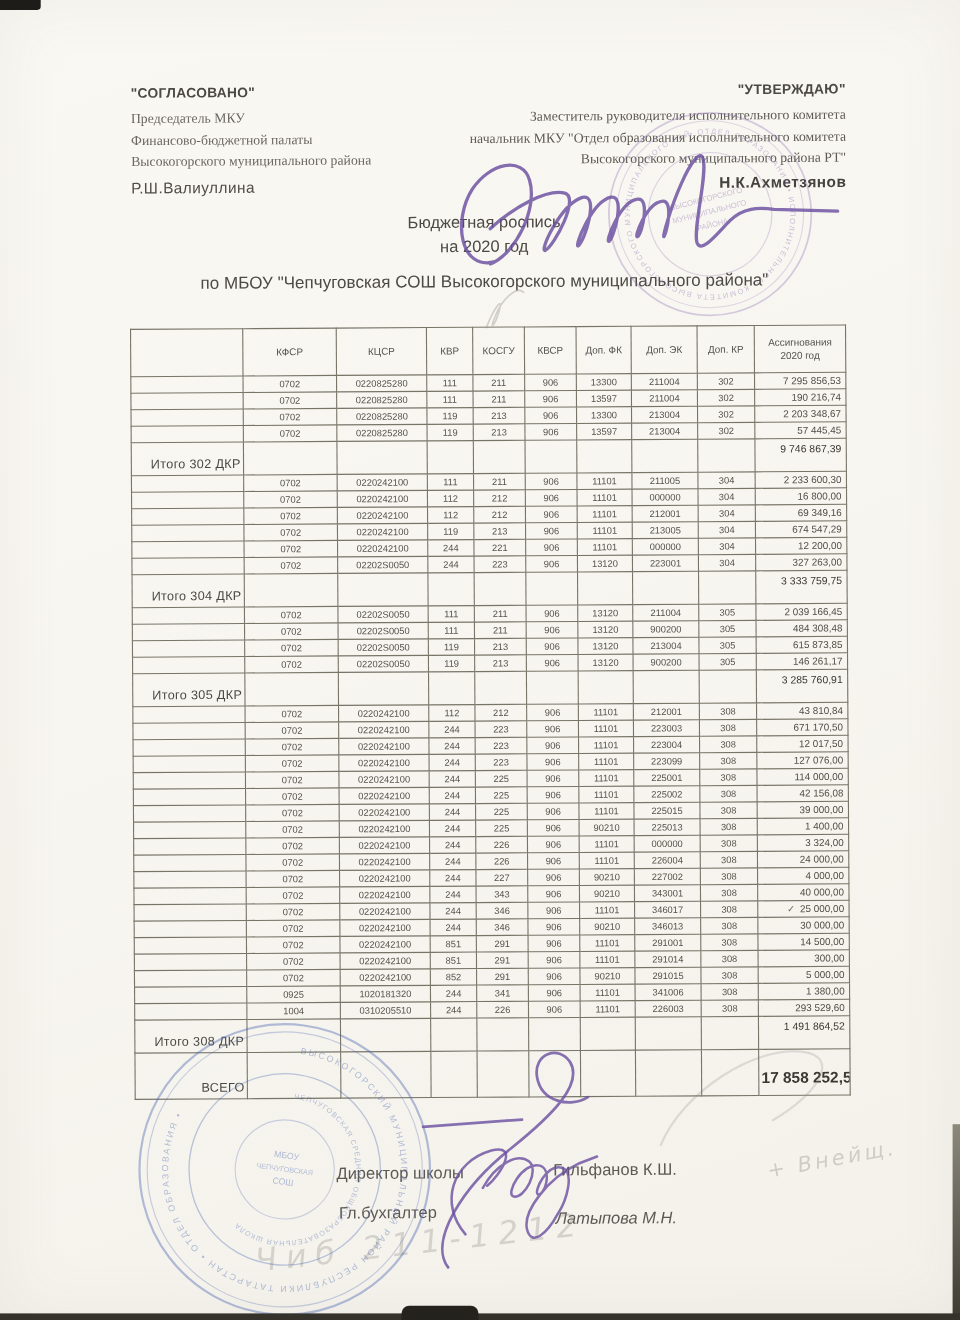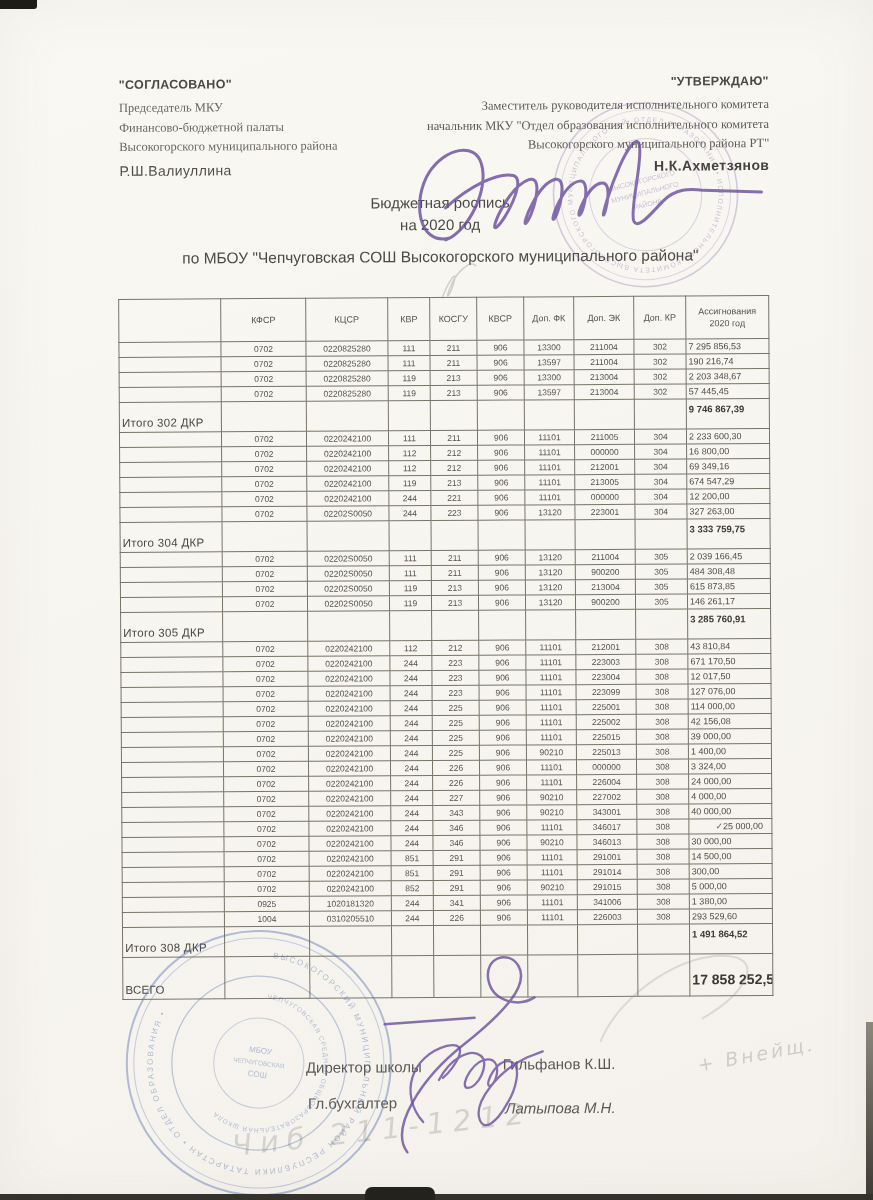--- a/index.html
+++ b/index.html
@@ -30,23 +30,23 @@
   
   .budget-table { position:absolute; left:120px; top:297px; border-collapse:collapse; table-layout:fixed;
     width:650px; font-size:8.5px; color:#55524c; }
   .budget-table th, .budget-table td { border:1px solid #777468; text-align:center; padding:0 2px;
     overflow:hidden; white-space:nowrap; }
   .budget-table thead th { height:42px; font-weight:normal; font-size:9px; color:#54524d;
     vertical-align:middle; white-space:normal; line-height:1.35; }
   tr.data { height:15px; }
   tr.total { height:30px; }
   tr.grand { height:42px; }
-  td.amt { text-align:left; padding-right:4px; font-size:9px; color:#4f4c46; }
-  tr.total td.amt { vertical-align:top; padding-top:4px; font-weight:bold; font-size:9.5px; color:#3a3832; }
-  td.tlabel { text-align:left; vertical-align:bottom; font-size:11.5px; color:#4b4943;
+  td.amt { text-align:right; padding-right:4px; font-size:9px; color:#4f4c46; }
+  tr.total td.amt { vertical-align:top; padding-top:4px; font-weight:normal; font-size:9.5px; color:#3a3832; }
+  td.tlabel { text-align:right; vertical-align:bottom; font-size:11.5px; color:#4b4943;
     padding-left:2px; padding-bottom:3px; letter-spacing:0.3px; }
   tr.grand td.amt { vertical-align:bottom; font-weight:bold; font-size:14px; color:#3a3832; padding-bottom:8px; }
   .chk { float:left; margin-left:24px; color:#6f6c64; font-size:9px; }
 
   
   .sig-label, .sig-name { position:absolute; font-size:15px; color:#5c5954;margin-top:40px; }
   .dir-label { left:303px; top:1018px; }
   .dir-name  { left:500px; top:1016px; }
   .acc-label { left:305px; top:1054px; }
   .acc-name  { left:502px; top:1060px;font-style:italic; }

